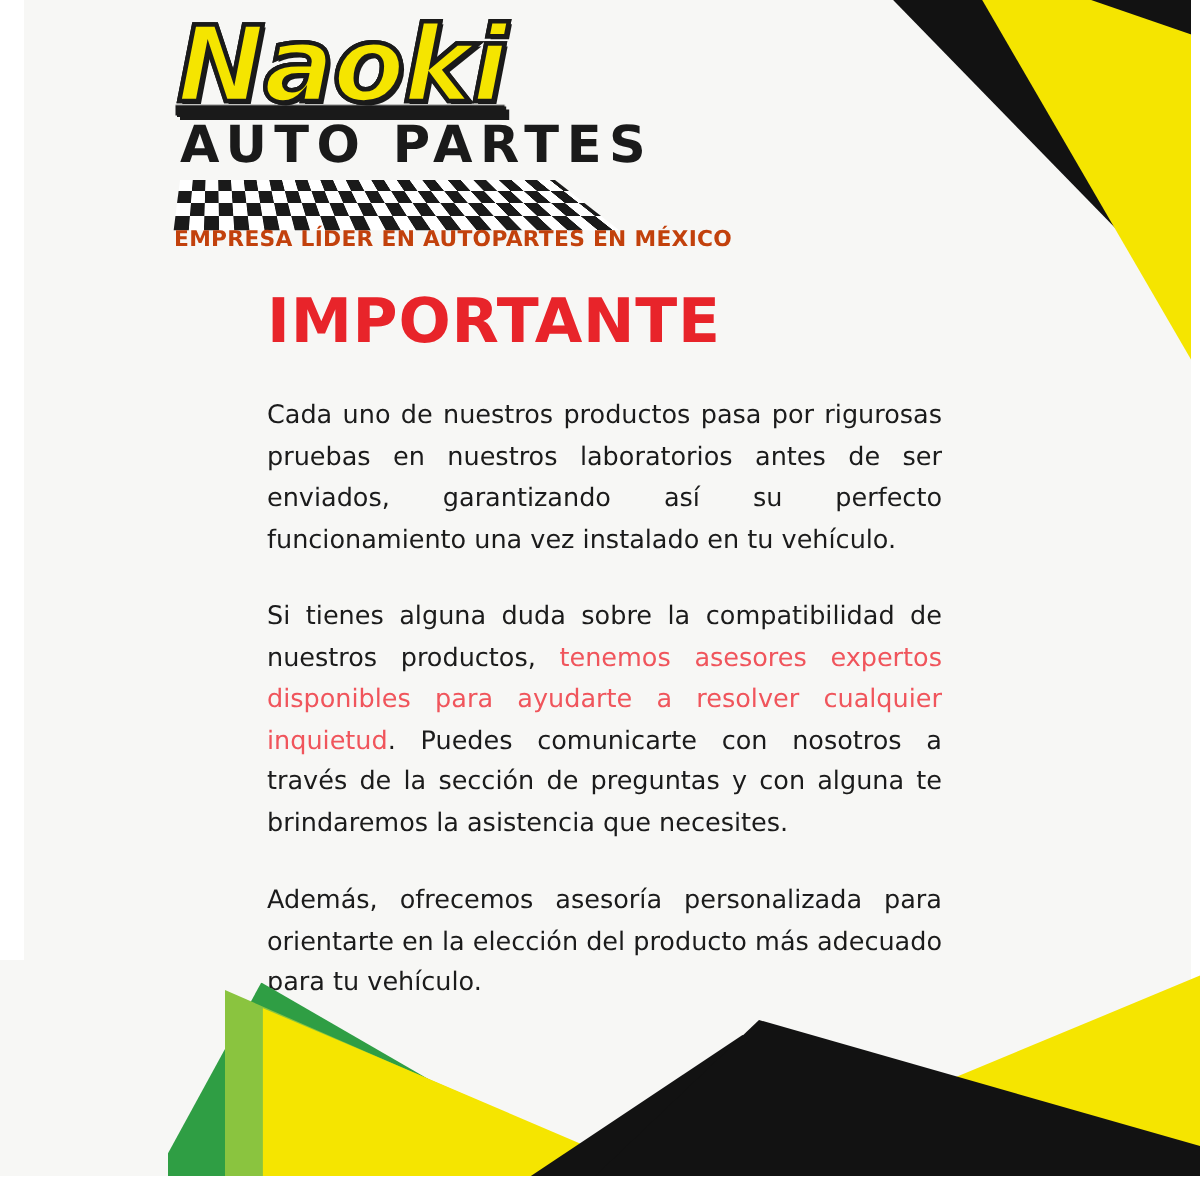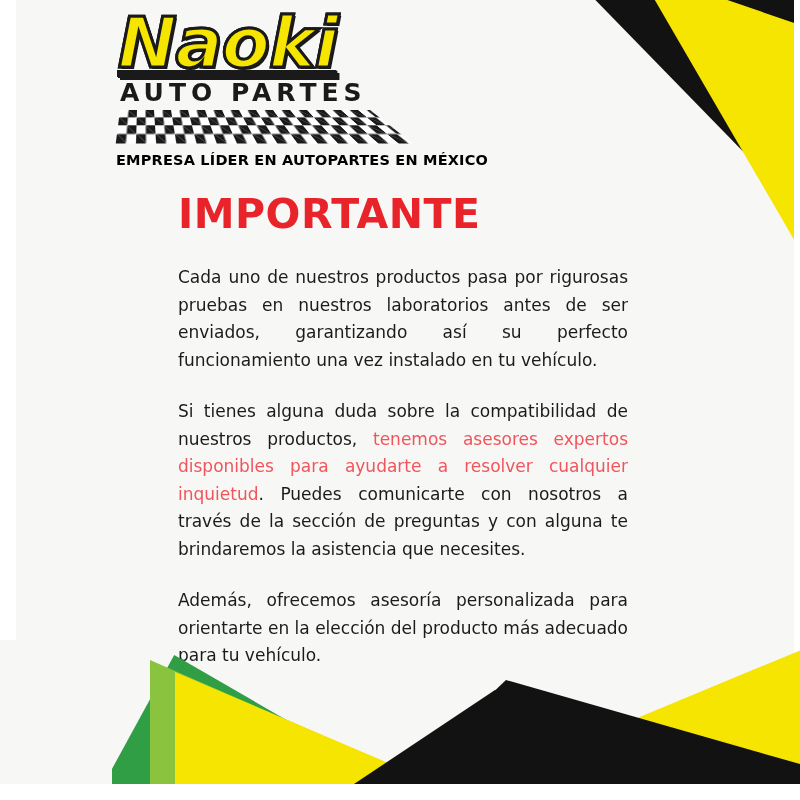--- a/index.html
+++ b/index.html
@@ -141,21 +141,21 @@
     text-shadow:
       2px 2px 0 #1a1a1a,
       -1px -1px 0 #1a1a1a;
     line-height: 1.02;
     margin: 0;
     padding-left: 6px;
     text-decoration: underline;
   }
   .logo-sub {
     font-family: "DejaVu Sans", sans-serif;
-    font-size: 25px;
+    font-size: 34px;
     font-weight: bold;
     letter-spacing: 5px;
     color: #1a1a1a;
     margin: 0;
     padding-left: 8px;
     line-height: 1.1;
   }
   .checker {
     margin-top: 3px;
     margin-left: 8px;
@@ -170,21 +170,21 @@
     transform: perspective(120px) rotateX(34deg) skewX(-6deg);
     transform-origin: left top;
   }
   .tagline {
     position: absolute;
     top: 152px;
     left: 116px;
     font-family: "DejaVu Sans", sans-serif;
     font-size: 14.5px;
     font-weight: bold;
-    color: #000000;
+    color: #c2410c;
     letter-spacing: 0.2px;
   }
 
   
   .content {
     position: absolute;
     top: 190px;
     left: 178px;
     width: 450px;
   }

